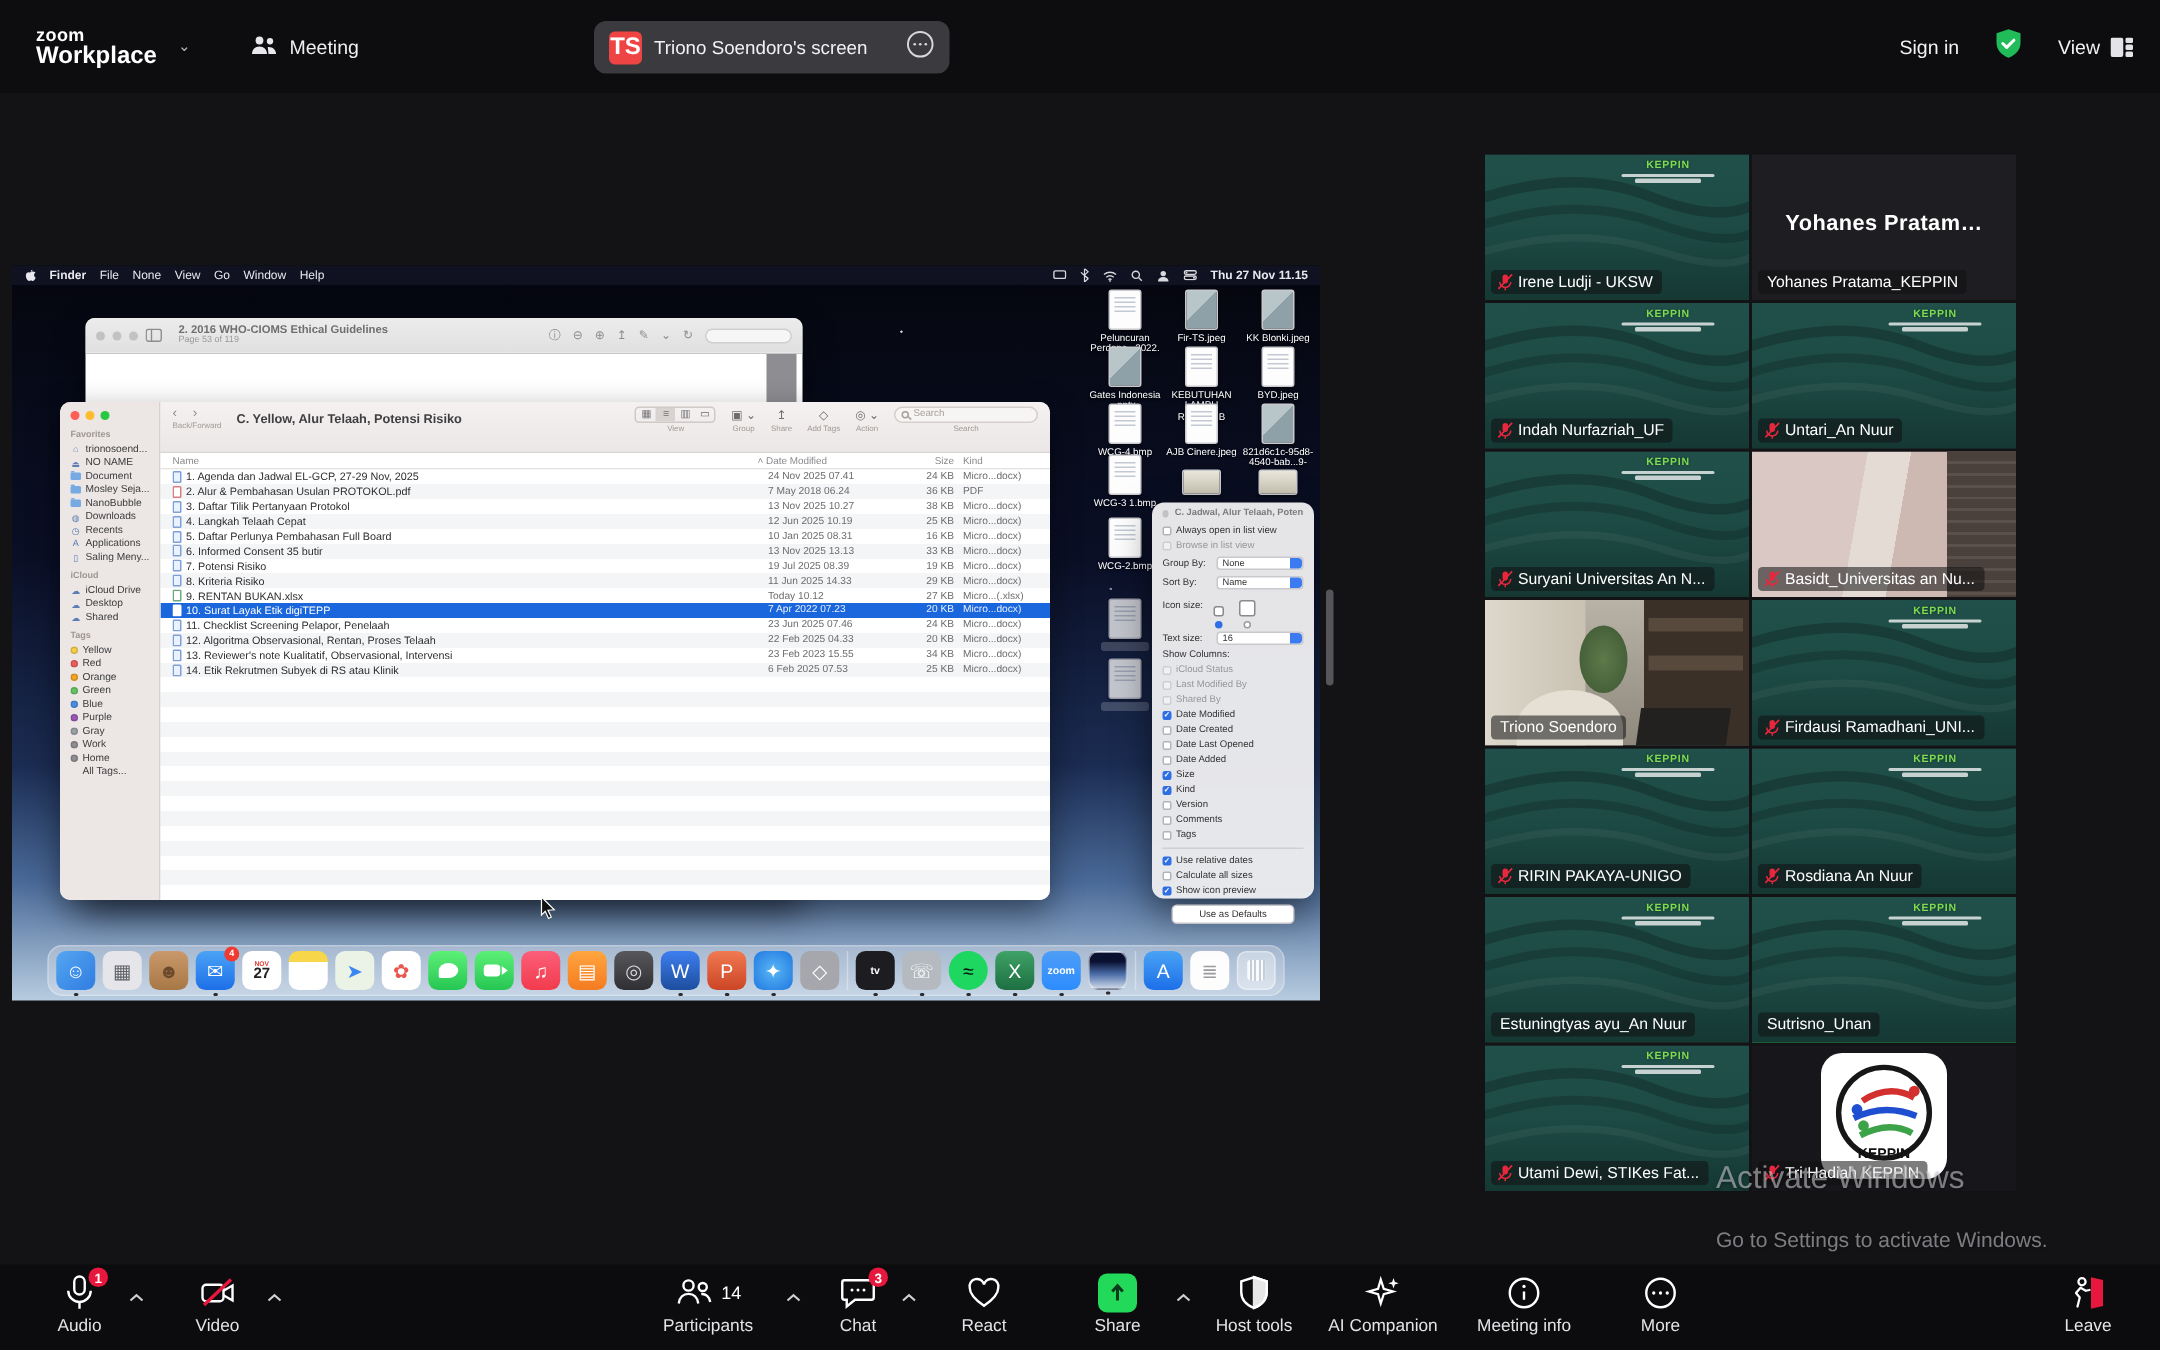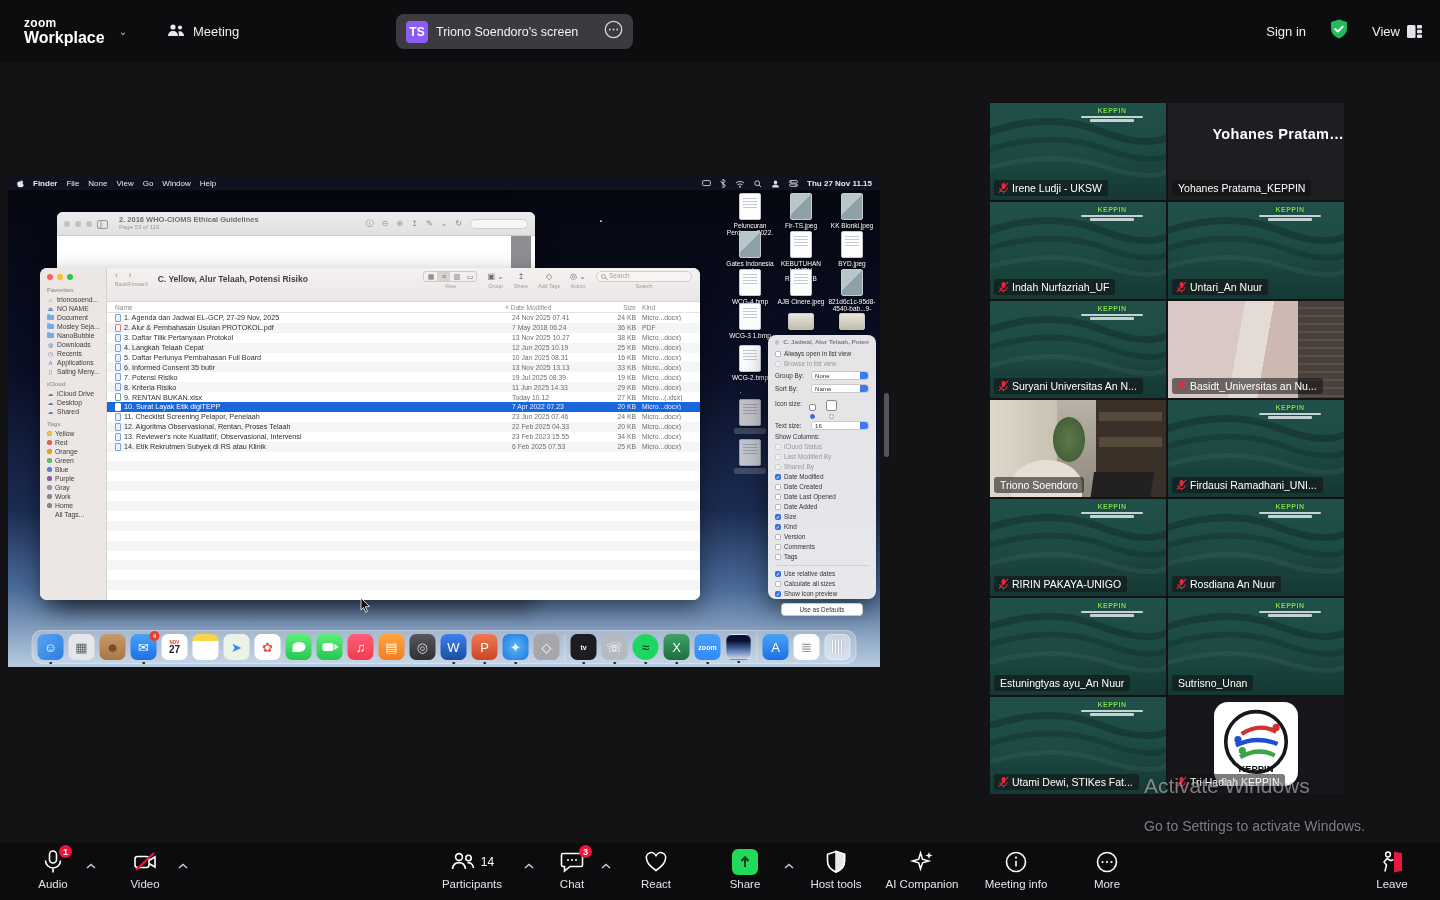--- a/index.html
+++ b/index.html
@@ -7,21 +7,21 @@
   body{background:#131316;font-family:"Liberation Sans",sans-serif;position:relative;color:#fff}
 
   
   .topbar{position:absolute;top:0;left:0;width:1440px;height:62px;background:#0d0d10;display:flex;align-items:center;z-index:30}
   .zlogo{margin-left:24px;line-height:1;cursor:default}
   .zlogo .l1{font-size:12px;font-weight:bold;color:#fff;letter-spacing:.3px}
   .zlogo .l2{font-size:16px;font-weight:bold;color:#fff;margin-top:1px}
   .chev{color:#bdbdc2;font-size:10px;margin-left:14px}
   .tab{display:flex;align-items:center;gap:8px;margin-left:40px;font-size:13px;color:#f0f0f2}
   .pill{position:absolute;left:396px;top:14px;width:237px;height:35px;background:#3a3a3f;border-radius:8px;display:flex;align-items:center;padding:0 10px;gap:8px}
-  .ts{width:22px;height:22px;border-radius:4px;background:#8b5cf6;color:#fff;font-size:12px;font-weight:bold;display:flex;align-items:center;justify-content:center}
+  .ts{width:22px;height:22px;border-radius:4px;background:#ef4444;color:#fff;font-size:16px;font-weight:bold;display:flex;align-items:center;justify-content:center}
   .pill .plabel{font-size:12.5px;color:#f2f2f4;flex:1;white-space:nowrap;overflow:hidden}
   .tb-right{position:absolute;right:18px;top:0;height:62px;display:flex;align-items:center;gap:22px}
   .signin{font-size:13px;color:#f2f2f4}
   .viewbtn{display:flex;align-items:center;gap:7px;font-size:13px;color:#f2f2f4}
 
   
   .screen{position:absolute;left:8px;top:177px;width:872px;height:490px;overflow:hidden;background:linear-gradient(180deg,#05060e 0%,#0a0f26 40%,#1b2c52 68%,#4a6a98 84%,#b7cce0 100%);font-family:"Liberation Sans",sans-serif}
   .stars{position:absolute;inset:0;background-image:
     radial-gradient(circle at 12% 18%,rgba(255,255,255,.9) 0 .6px,transparent 1px),
     radial-gradient(circle at 28% 32%,rgba(255,255,255,.7) 0 .5px,transparent 1px),
@@ -156,21 +156,21 @@
   .bg-keppin{position:absolute;inset:0;background:linear-gradient(180deg,#27595363 0,#1d4a45,#153833 100%);background-color:#1d4a45}
   .kwave{position:absolute;inset:0}
   .kban{position:absolute;top:4px;right:14px;width:80px;text-align:center;line-height:1}
   .kban .kt{font-size:7px;font-weight:bold;color:#7ddc4f;letter-spacing:.5px;text-shadow:0 0 2px rgba(0,0,0,.4)}
   .kban .b1,.kban .b2{height:2.2px;background:rgba(255,255,255,.75);border-radius:1px;margin:1.6px auto 0}
   .kban .b1{width:62px}
   .kban .b2{width:44px}
   .person{position:absolute;left:0;right:0;bottom:0}
   .tlabel{position:absolute;left:4px;bottom:4px;display:flex;align-items:center;gap:3px;background:rgba(16,16,18,.55);border-radius:3px;padding:1.5px 6px 2.5px 4px;font-size:10.5px;color:#fff;white-space:nowrap;max-width:168px;overflow:hidden;z-index:6}
   .tlabel.nomic{padding-left:6px}
-  .bigname{position:absolute;top:23px;left:0;right:0;text-align:right;font-size:14.5px;font-weight:bold;color:#fff;letter-spacing:.3px;z-index:3}
+  .bigname{position:absolute;top:38px;left:0;right:0;text-align:center;font-size:14.5px;font-weight:bold;color:#fff;letter-spacing:.3px;z-index:3}
   .logocard{position:absolute;left:50%;top:5px;transform:translateX(-50%);width:84px;height:84px;background:#fff;border-radius:14px;display:flex;align-items:center;justify-content:center;z-index:2}
   .bg-office{position:absolute;inset:0;background:linear-gradient(180deg,#b9b2a6,#8f887c)}
   .bg-pink{position:absolute;inset:0;background:linear-gradient(100deg,#d9c8c3 0 40%,#e4dcd4 40% 55%,#cdb9b2 55%)}
 
   
   .wmark{position:absolute;left:1144px;top:774px;z-index:15;color:rgba(215,215,220,.55);text-shadow:0 1px 2px rgba(0,0,0,.35);pointer-events:none}
   .wmark .w1{font-size:21px}
   .wmark .w2{font-size:14px;margin-top:20px}
 
   

